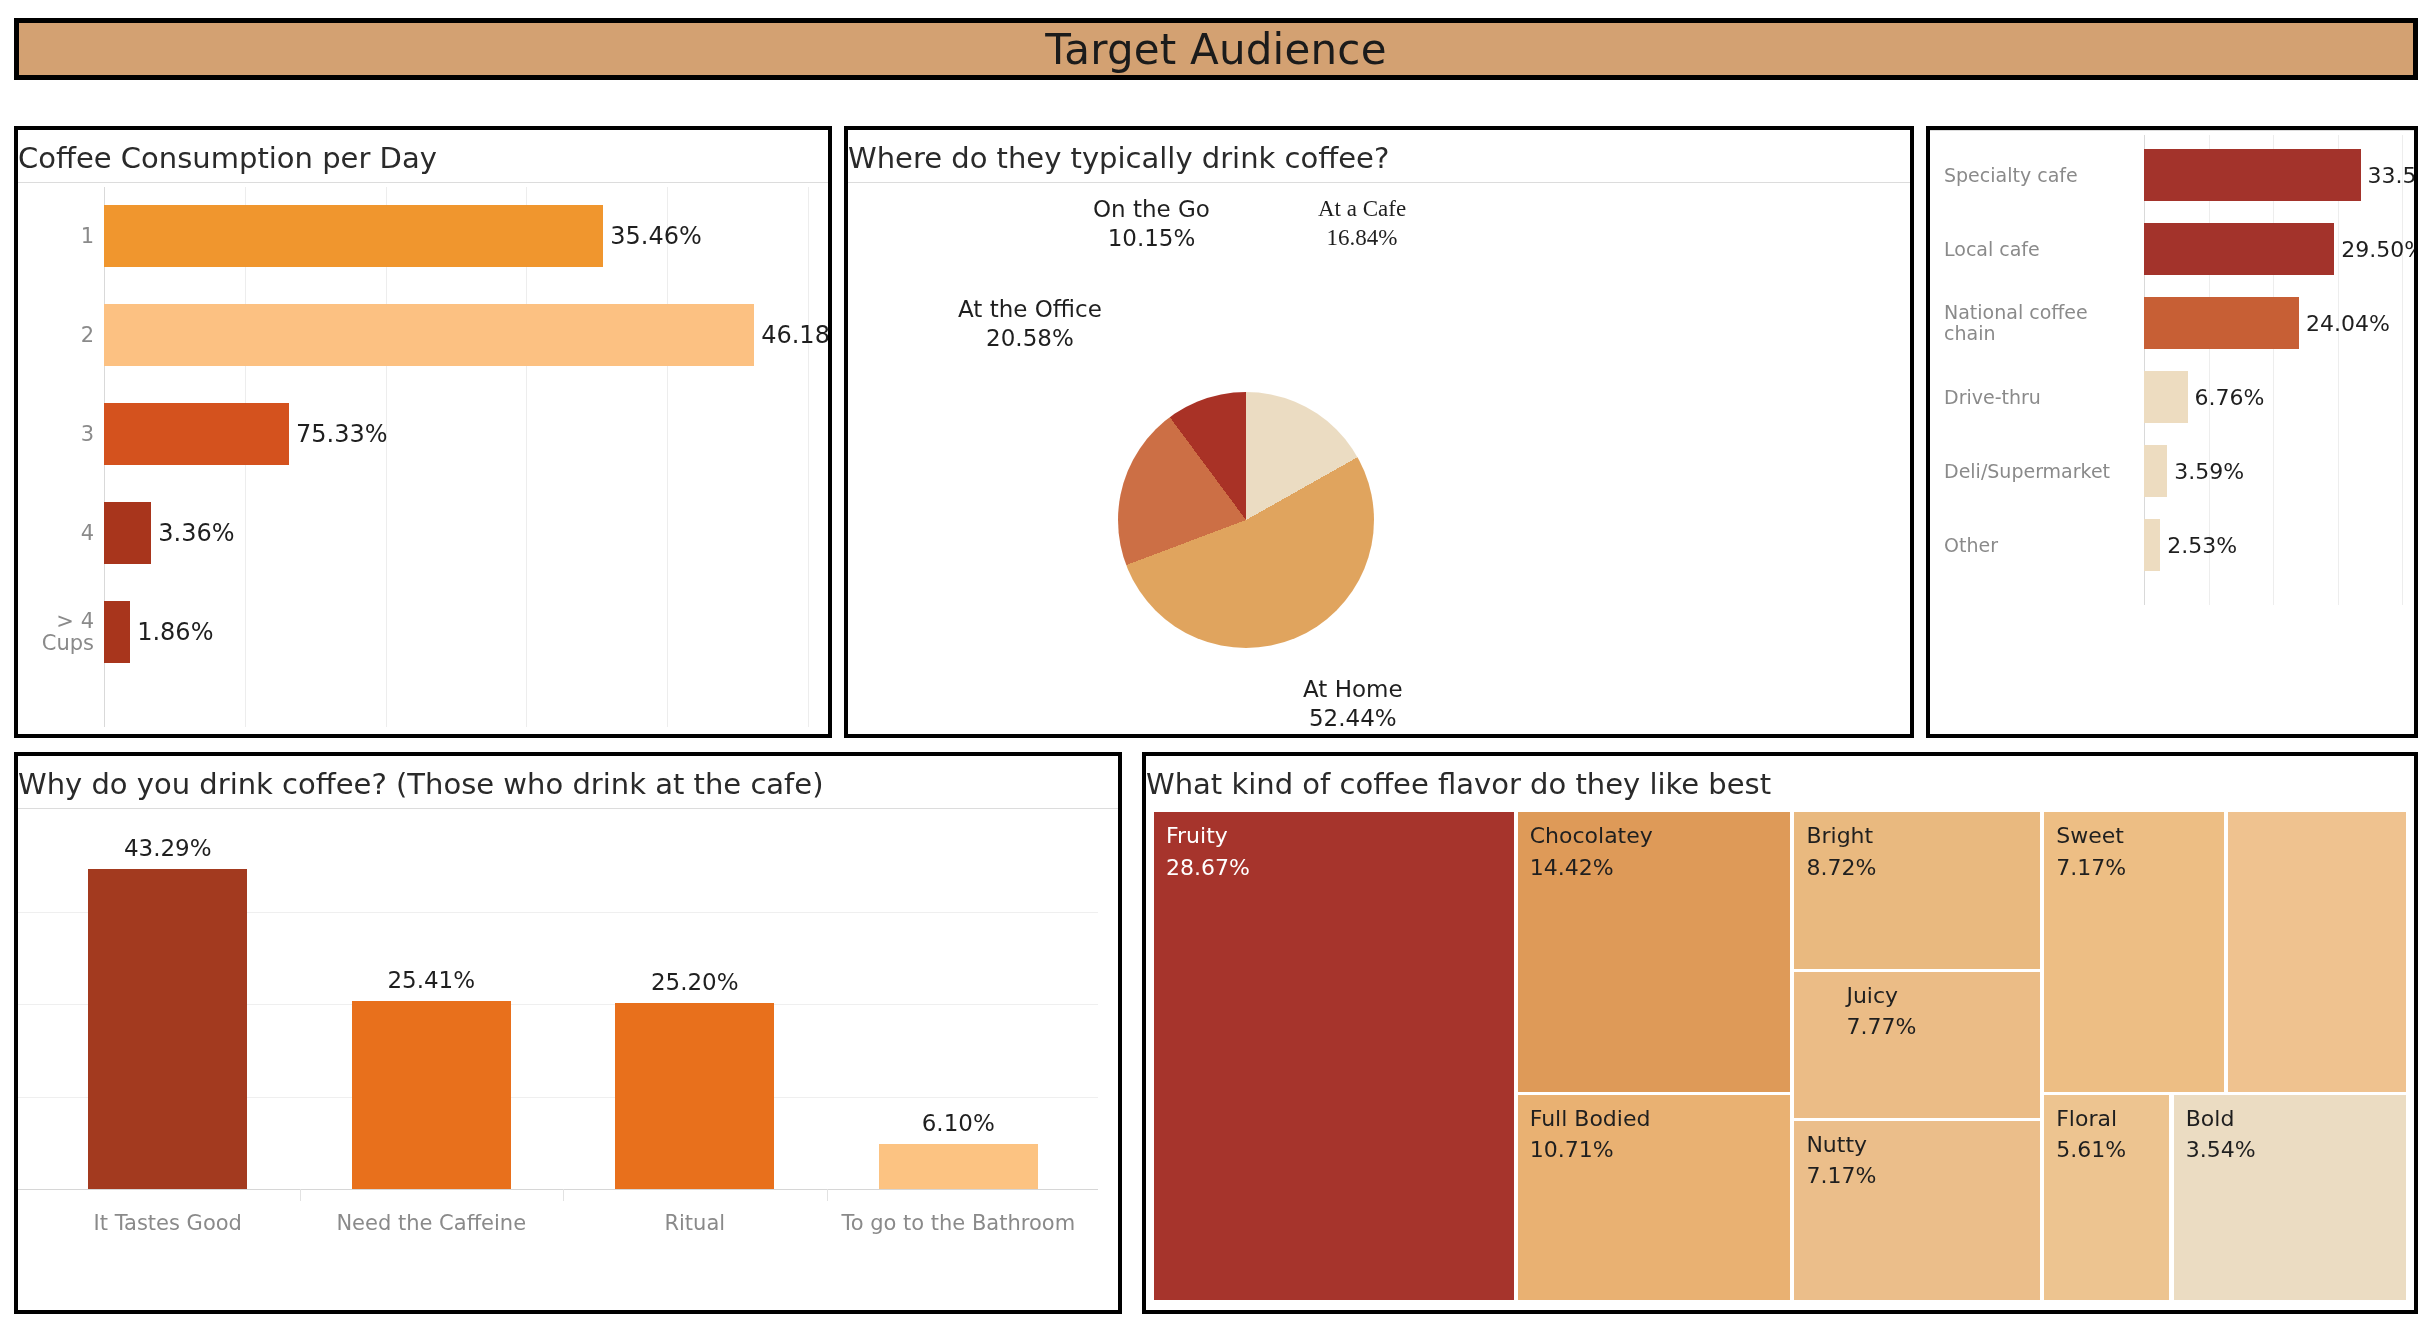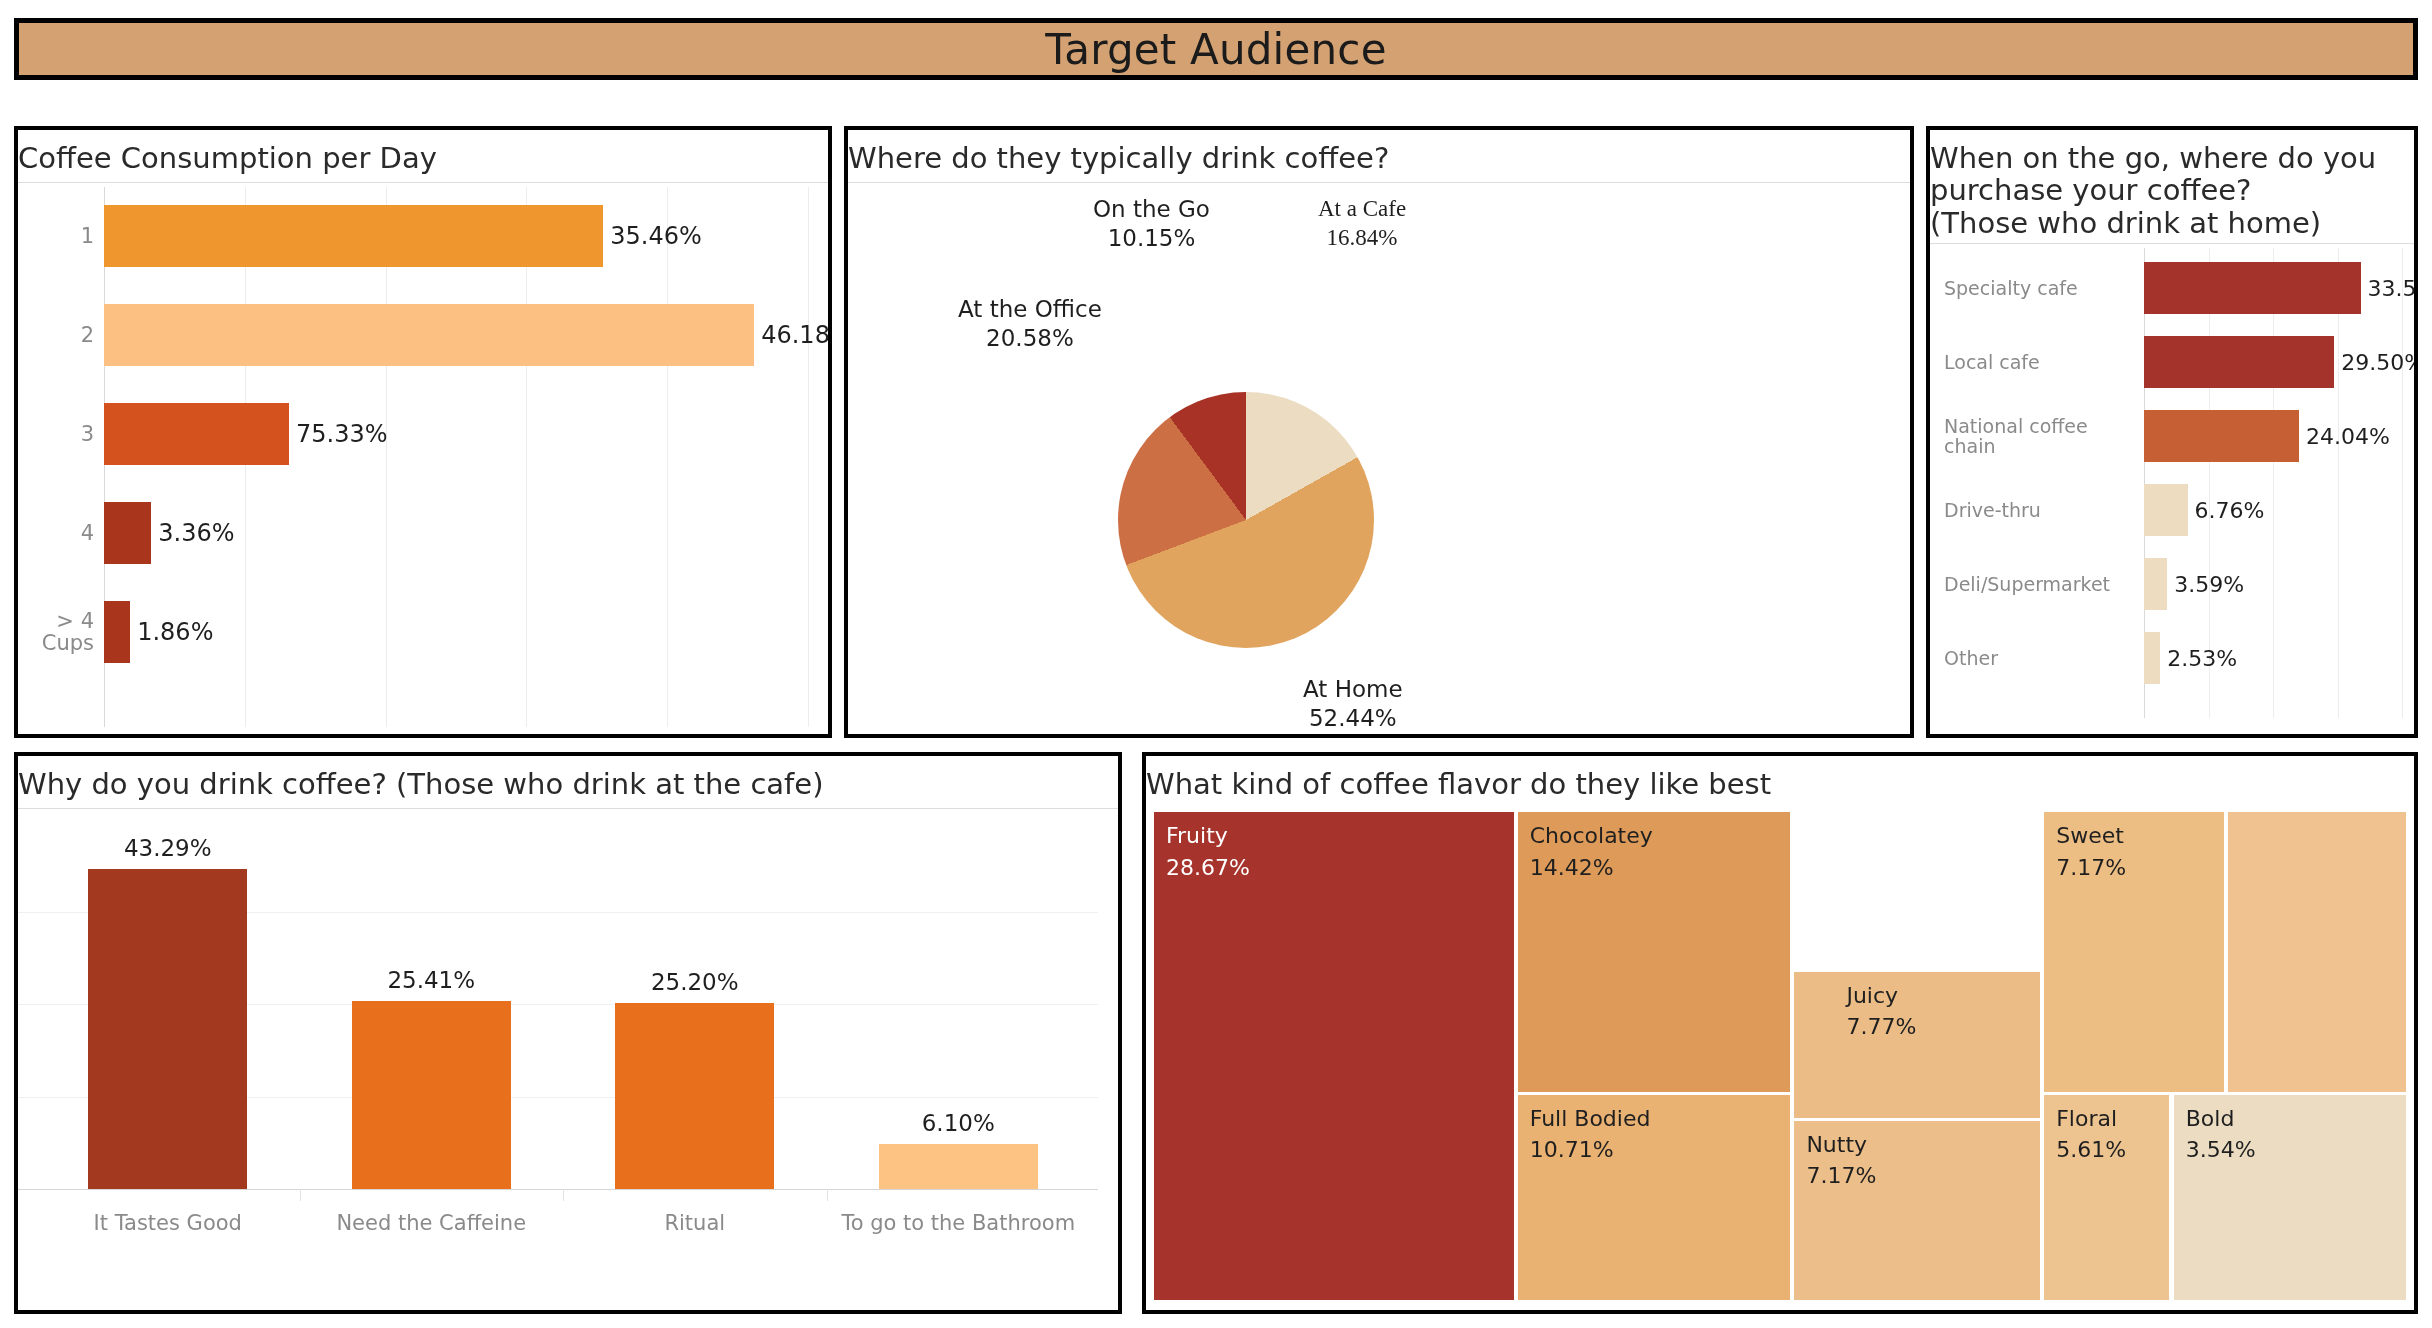--- a/index.html
+++ b/index.html
@@ -177,24 +177,20 @@
           <div>20.58%</div>
         </div>
         <div class="pie-label" style="left: 245px; top: 12px;">
           <div>On the Go</div>
           <div>10.15%</div>
         </div>
       </div>
   </div>
 
   <div class="panel" id="panel-purchase">
-    <div class="panel-title two-line">
-      <span>When on the go, where do you purchase your coffee?</span><br>
-      <span>(Those who drink at home)</span>
-    </div>
     <div class="panel-hr"></div>
     <div class="hbar-plot" id="hbar-purchase" style="height: 470px; padding-left: 0px;">
         <div class="gridlines">
           <div class="axisline-v" style="left: 214px;"></div>
           <div class="gridline" style="left: 278.5px;"></div>
           <div class="gridline" style="left: 343px;"></div>
           <div class="gridline" style="left: 407.5px;"></div>
           <div class="gridline" style="left: 472px;"></div>
         </div>
         <div class="hbar-row" style="position: absolute; left: 0px; top: 14px; width: 100%; height: 52px;">
@@ -282,20 +278,26 @@
             <span class="tl-name">Chocolatey</span>
             <span class="tl-val">14.42%</span>
           </div>
         </div>
         <div class="tile" style="left: 363.706px; top: 282.064px; width: 272.31px; height: 205.936px; background: rgb(233, 177, 114);">
           <div class="tile-label" style="color: rgb(31, 31, 31);">
             <span class="tl-name">Full Bodied</span>
             <span class="tl-val">10.71%</span>
           </div>
         </div>
+        <div class="tile" style="left: 640.398px; top: 0px; width: 245.392px; height: 156.16px; background: rgb(233, 185, 127);">
+          <div class="tile-label" style="color: rgb(31, 31, 31);">
+            <span class="tl-name">Bright</span>
+            <span class="tl-val">8.72%</span>
+          </div>
+        </div>
         <div class="tile" style="left: 640.398px; top: 159.088px; width: 245.392px; height: 146.4px; background: rgb(235, 188, 134);">
           <div class="tile-label" style="color: rgb(31, 31, 31); margin-left: 40px;">
             <span class="tl-name">Juicy</span>
             <span class="tl-val">7.77%</span>
           </div>
         </div>
         <div class="tile" style="left: 640.398px; top: 308.416px; width: 245.392px; height: 179.584px; background: rgb(235, 190, 138);">
           <div class="tile-label" style="color: rgb(31, 31, 31);">
             <span class="tl-name">Nutty</span>
             <span class="tl-val">7.17%</span>

